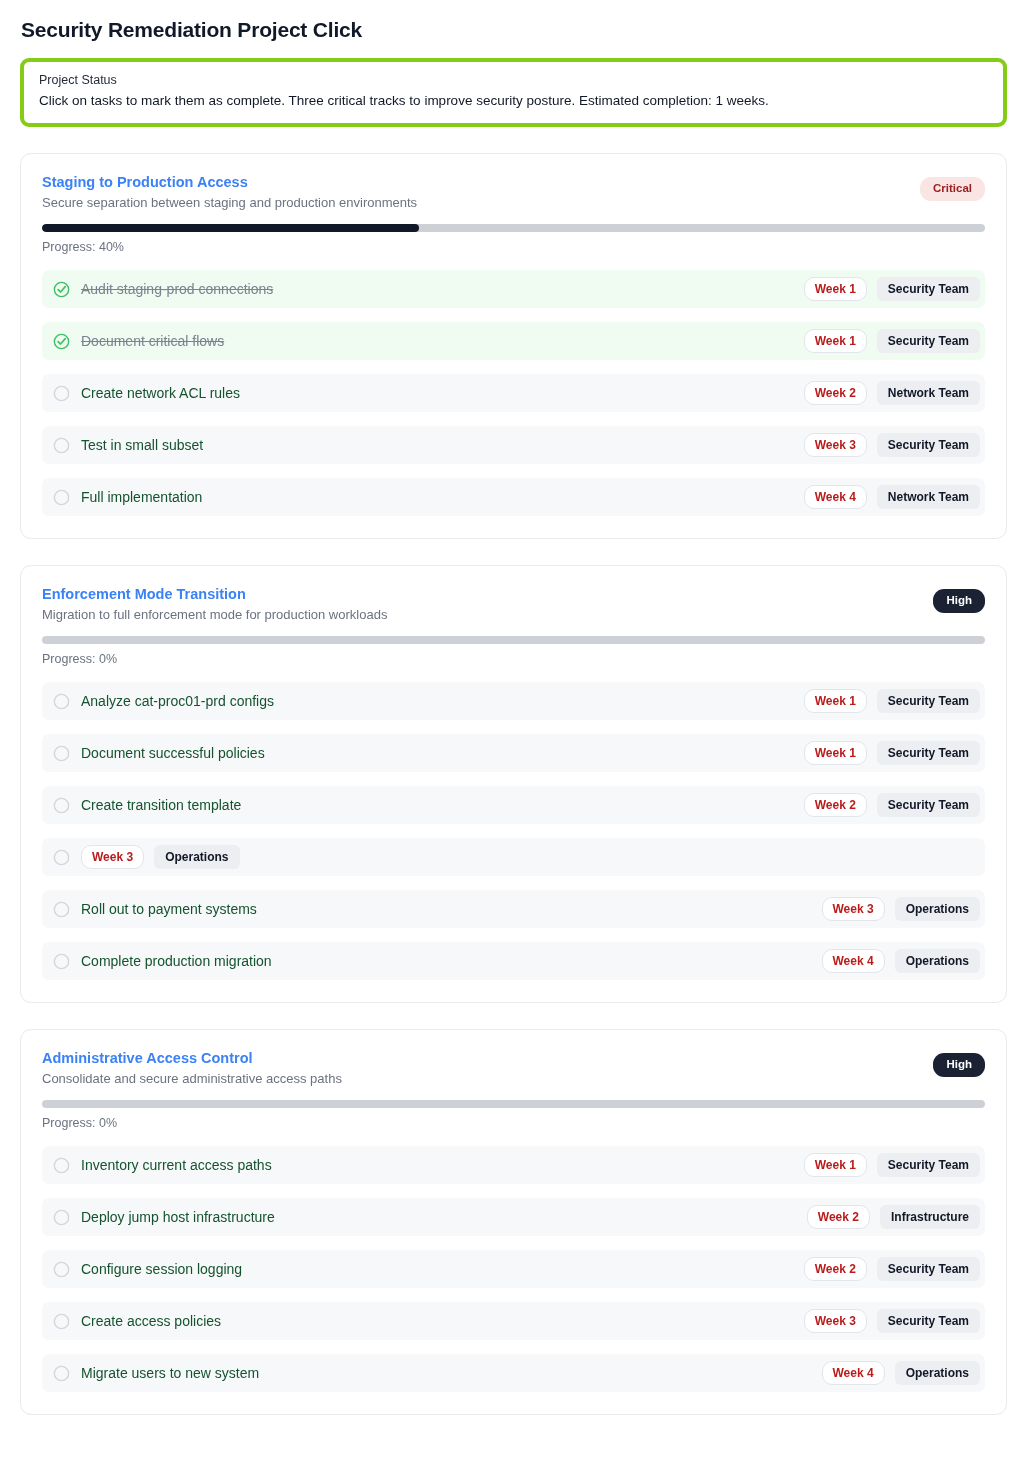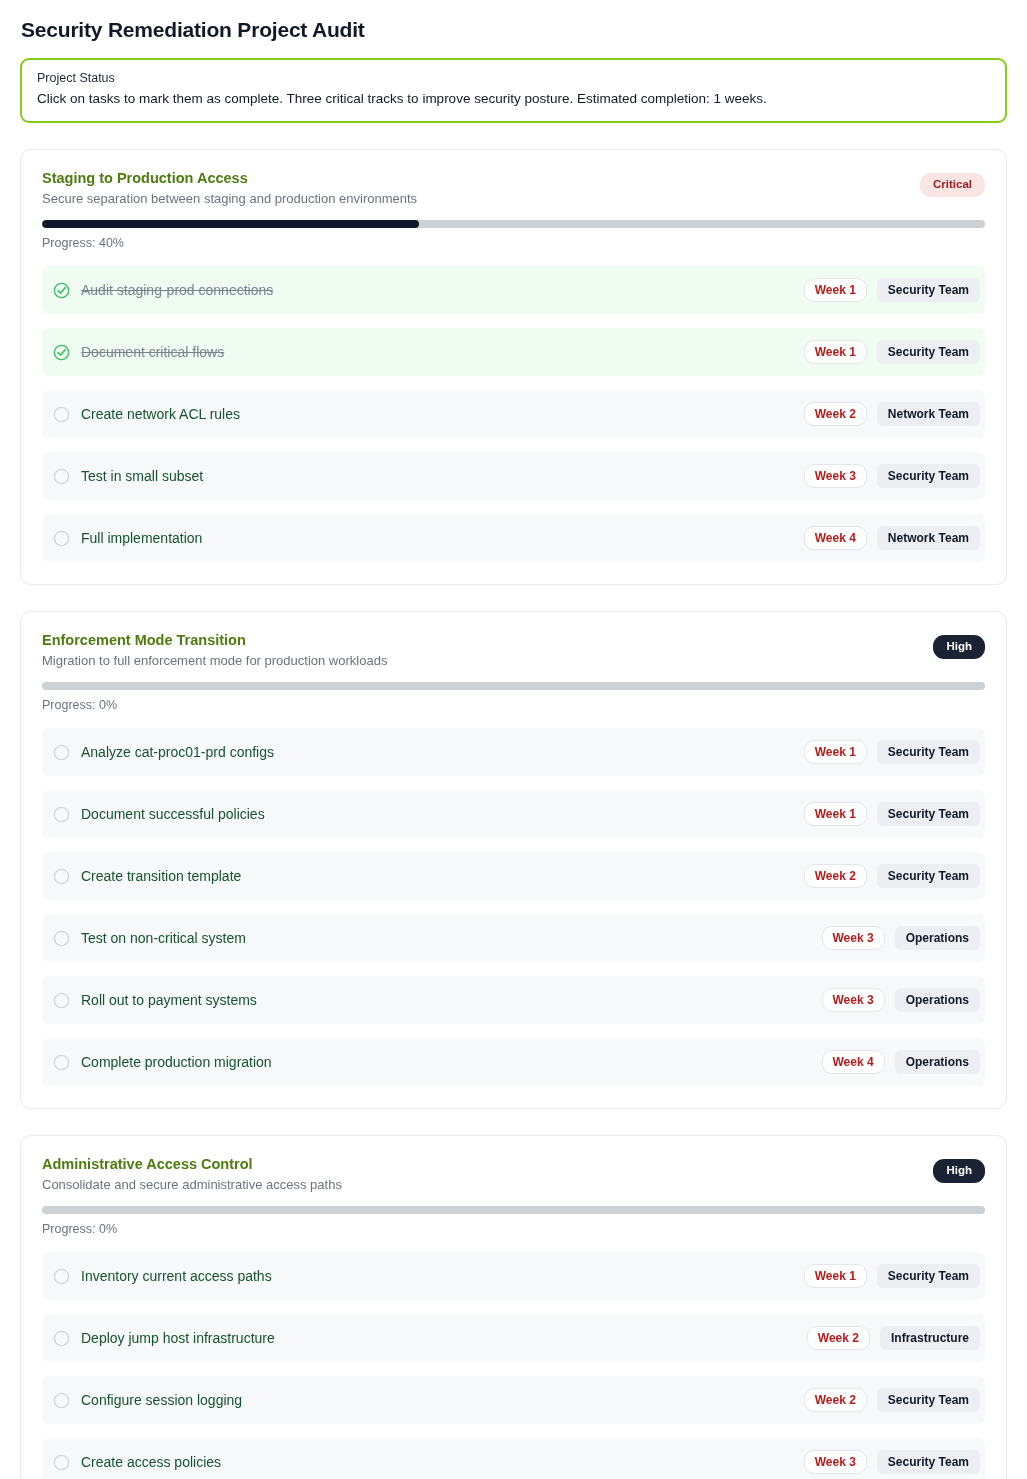--- a/index.html
+++ b/index.html
@@ -19,21 +19,21 @@
   .page-title {
     font-size: 21px;
     font-weight: bold;
     color: #111827;
     letter-spacing: -0.2px;
     margin: 2px 0 16px 0;
     padding-left: 1px;
   }
   
   .status-panel {
-    border: 2px solid #84cc16;
+    border: 4px solid #84cc16;
     border-radius: 9px;
     background: #ffffff;
     padding: 11px 15px 13px 15px;
     margin-bottom: 26px;
   }
   .status-label {
     font-size: 12.5px;
     color: #1f2937;
     margin-bottom: 5px;
   }
@@ -53,21 +53,21 @@
   .track-head {
     display: flex;
     align-items: flex-start;
     justify-content: space-between;
     gap: 18px;
   }
   .track-head-text { flex: 1 1 auto; min-width: 0; }
   .track-title {
     font-size: 14.5px;
     font-weight: bold;
-    color: #4d7c0f;
+    color: #3b82f6;
     line-height: 1.25;
   }
   .track-desc {
     font-size: 13px;
     color: #6b7280;
     margin-top: 4px;
     line-height: 1.3;
   }
   .priority-badge {
     flex: 0 0 auto;
@@ -104,21 +104,21 @@
     font-size: 12.5px;
     color: #6b7280;
     margin-top: 8px;
   }
   
   .task-list { margin-top: 16px; }
   .task-row {
     display: flex;
     align-items: center;
     gap: 11px;
-    height: 48px;
+    height: 38px;
     padding: 0 5px 0 11px;
     border-radius: 7px;
     background: #f7f8fa;
     margin-bottom: 14px;
     cursor: pointer;
   }
   .task-row:last-child { margin-bottom: 0; }
   .task-row.done { background: #f0fbf2; }
   .check {
     flex: 0 0 auto;
@@ -179,21 +179,21 @@
     padding: 6px 11px;
     line-height: 1;
     white-space: nowrap;
   }
 </style>
 </head>
 <body>
 
 <div class="page">
 
-  <h1 class="page-title">Security Remediation Project Audit</h1>
+  <h1 class="page-title">Security Remediation Project Click</h1>
 
   <div class="status-panel">
     <div class="status-label">Project Status</div>
     <div class="status-text">Click on tasks to mark them as complete. Three critical tracks to improve security posture. Estimated completion: 1 weeks.</div>
   </div>
 
   <div id="tracks-container">
       <div class="track-card">
         <div class="track-head">
           <div class="track-head-text">
@@ -312,21 +312,20 @@
             <div class="task-badges">
               <span class="week-badge">Week 2</span>
               <span class="team-badge">Security Team</span>
             </div>
           </div>
           <div class="task-row">
             <svg class="check" viewBox="0 0 20 20">
               <circle class="ring" cx="10" cy="10" r="8.4"></circle>
               <path class="tick" d="M6 10.2 L8.9 13 L14.4 6.6"></path>
             </svg>
-            <div class="task-name">Test on non-critical system</div>
             <div class="task-badges">
               <span class="week-badge">Week 3</span>
               <span class="team-badge">Operations</span>
             </div>
           </div>
           <div class="task-row">
             <svg class="check" viewBox="0 0 20 20">
               <circle class="ring" cx="10" cy="10" r="8.4"></circle>
               <path class="tick" d="M6 10.2 L8.9 13 L14.4 6.6"></path>
             </svg>

